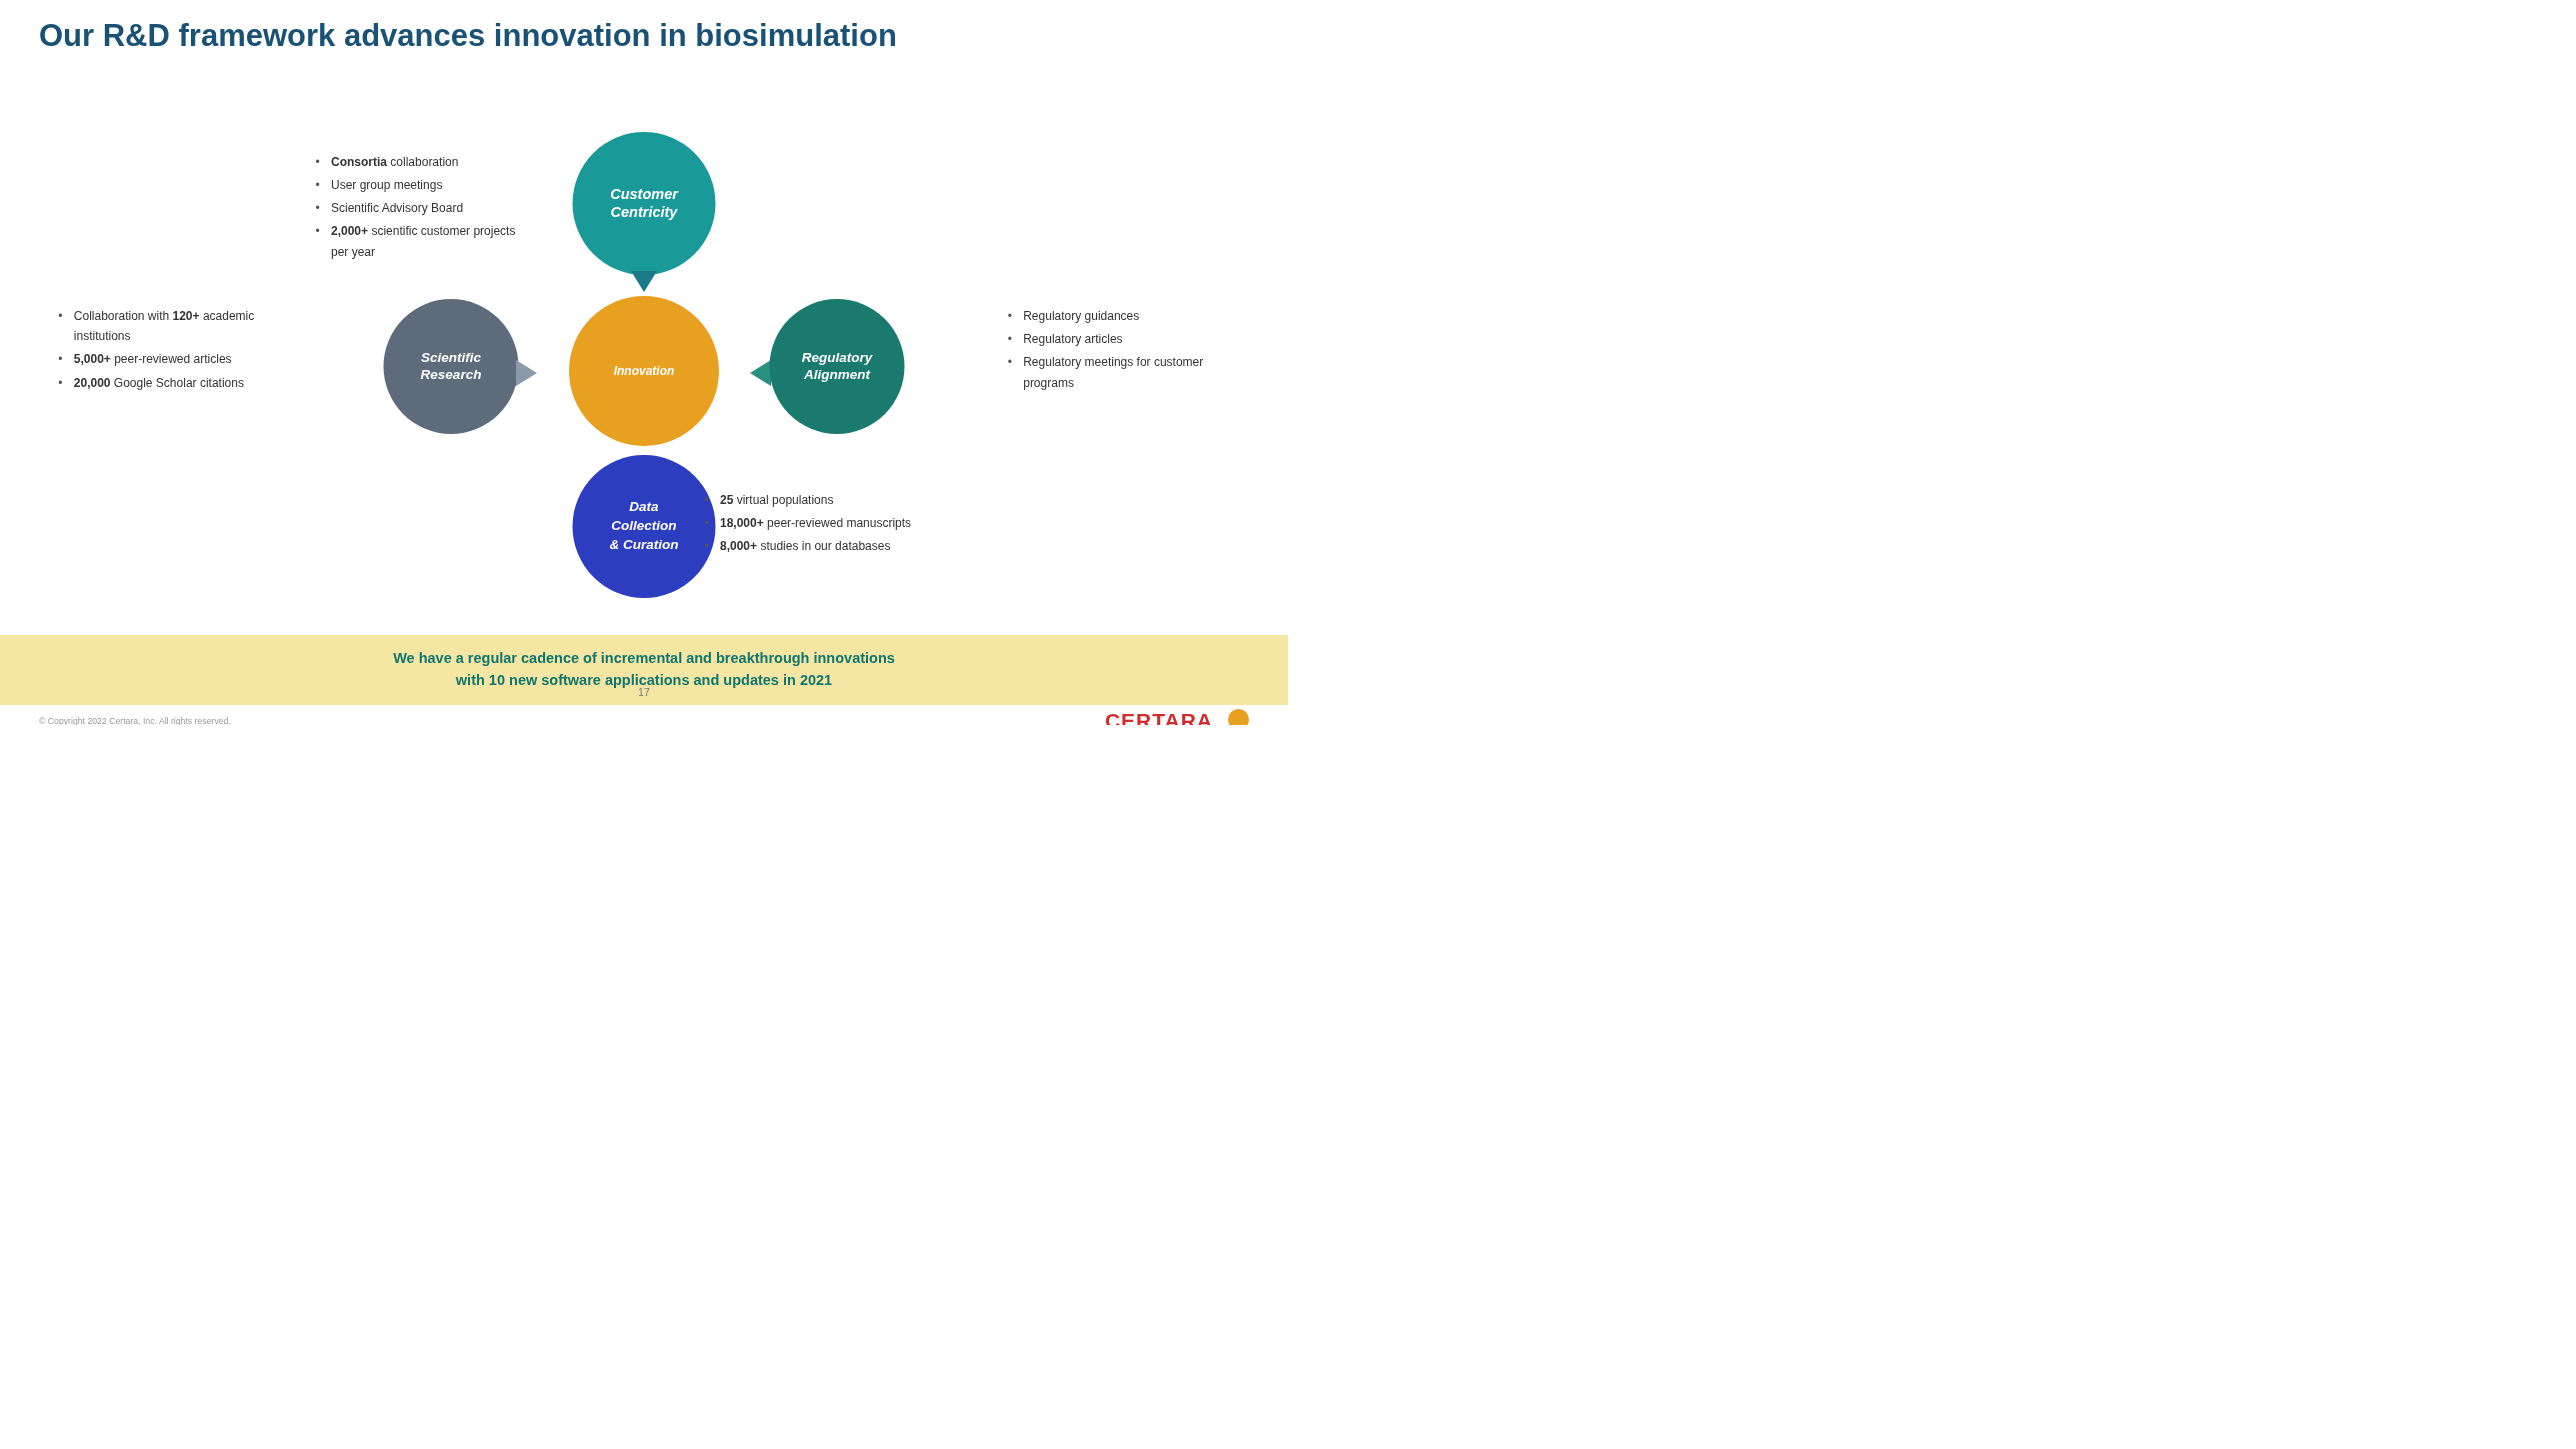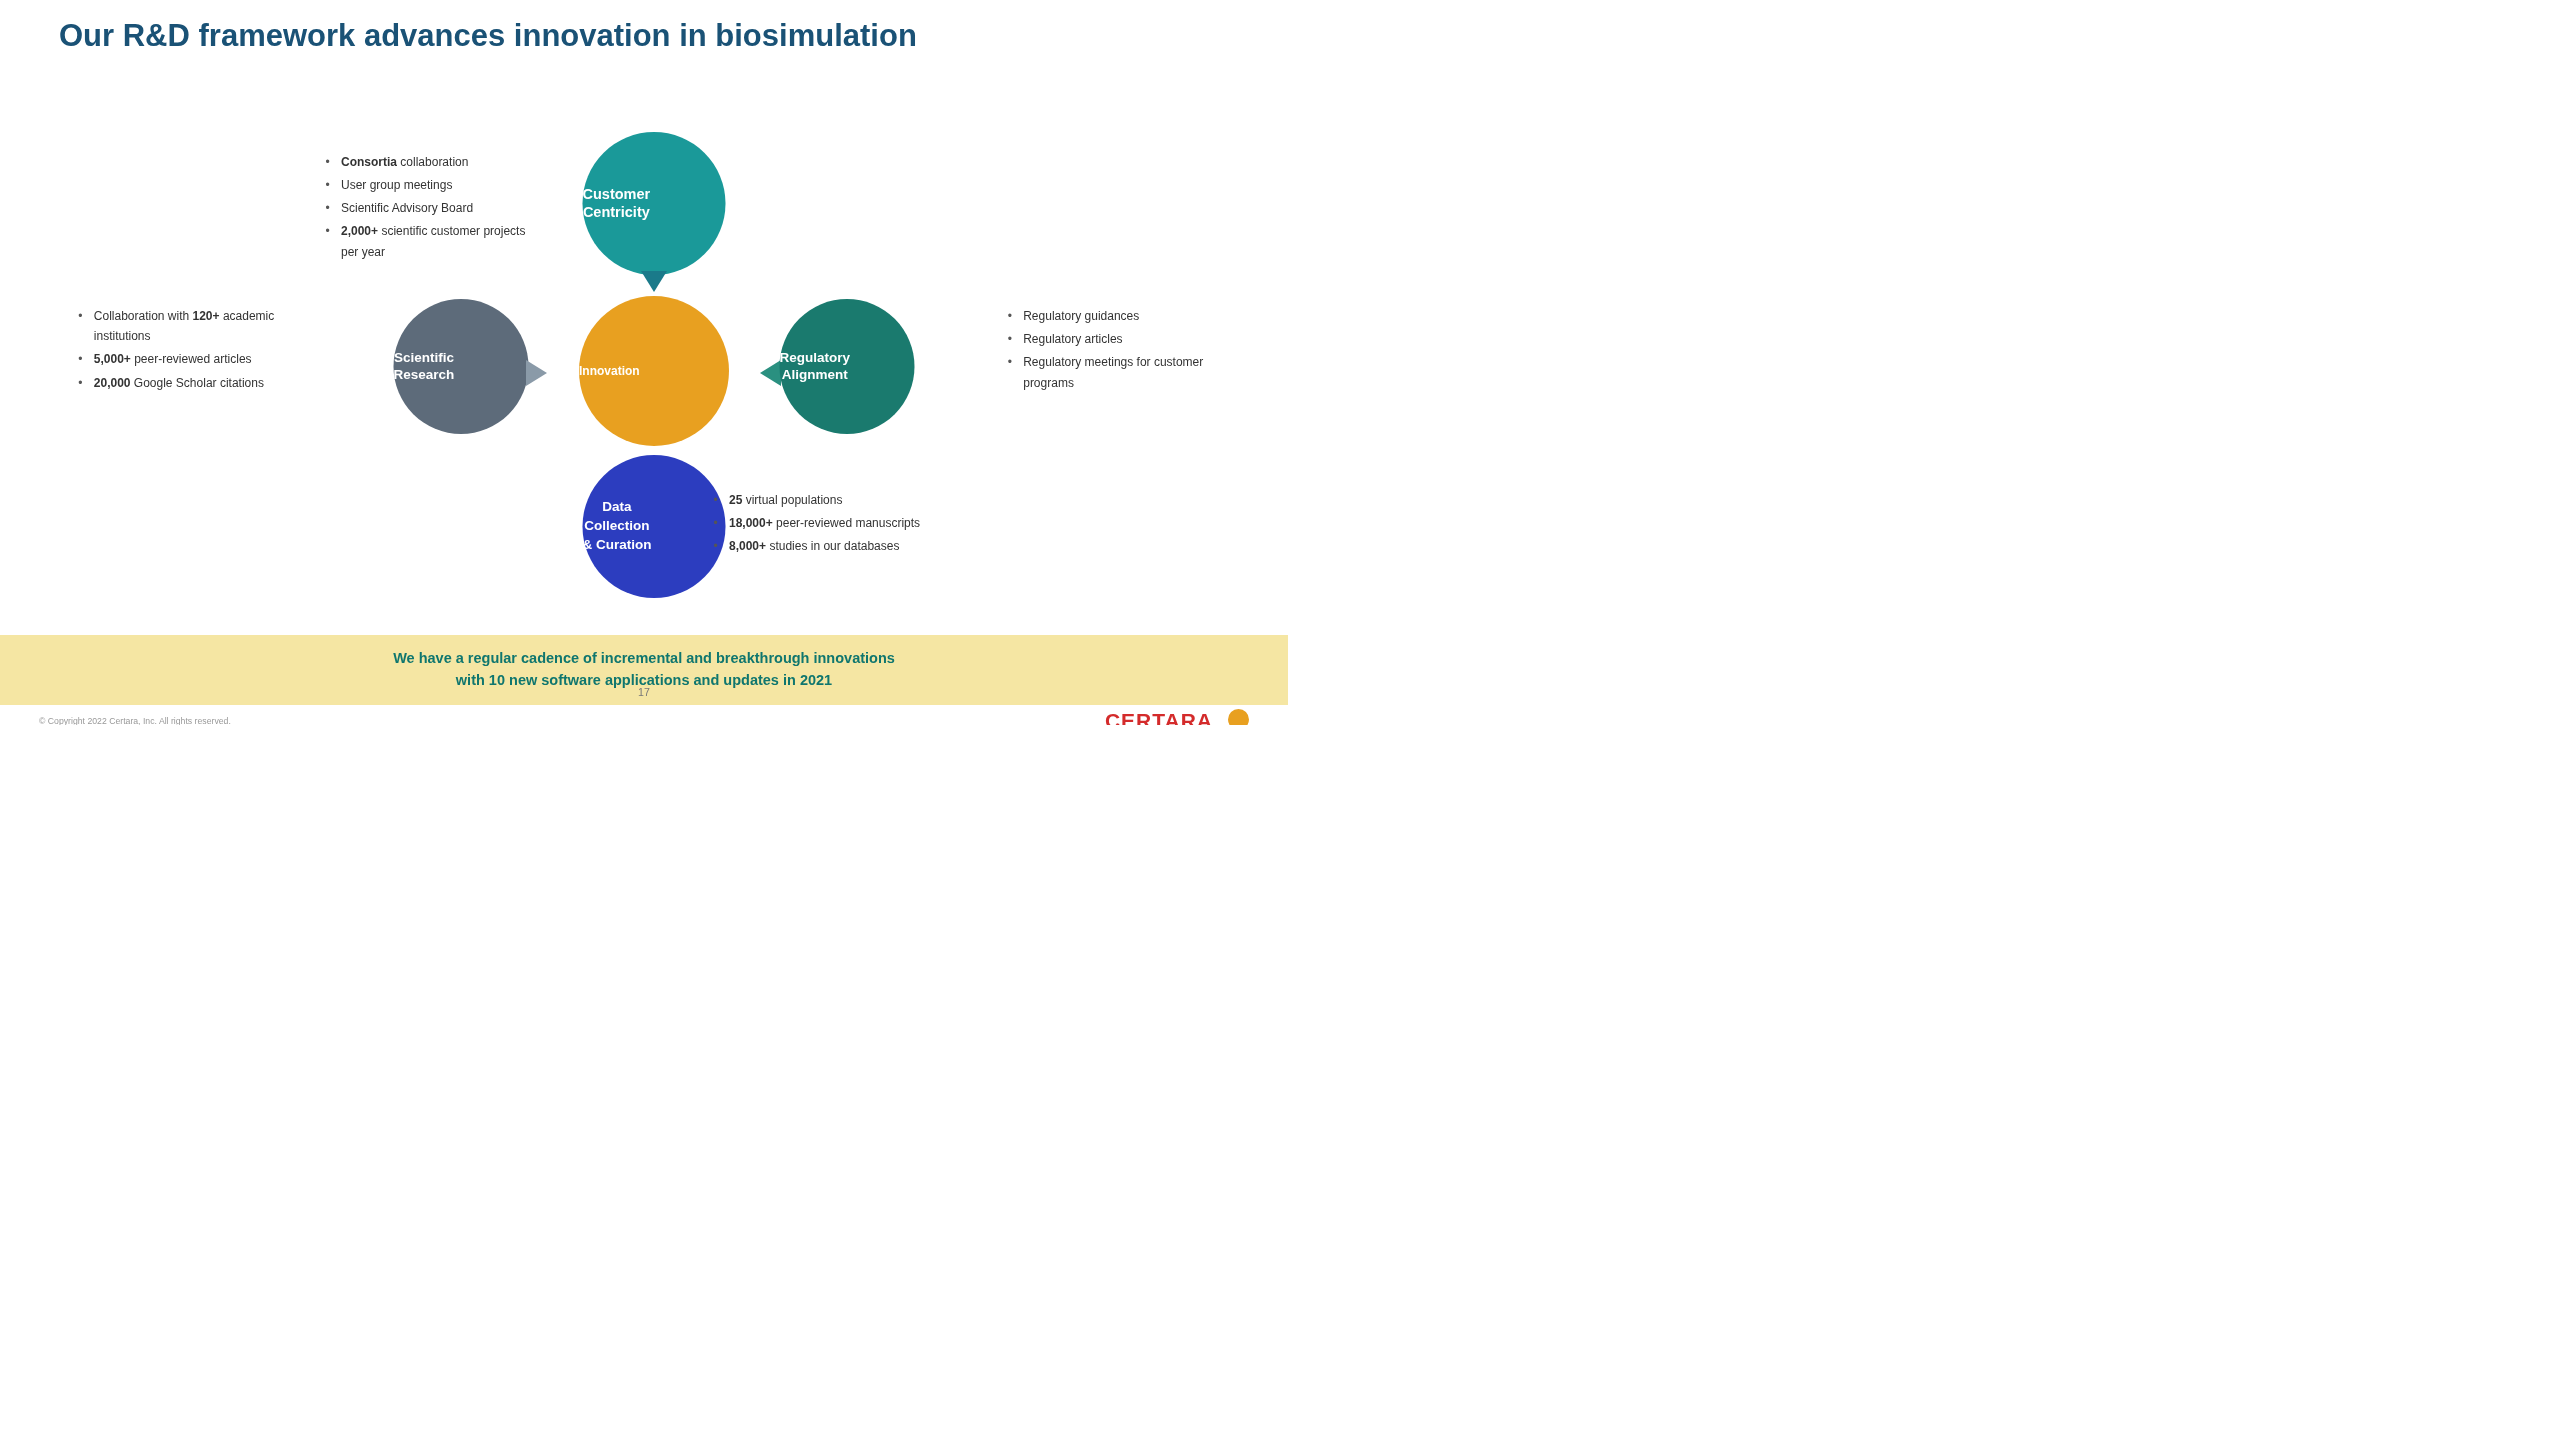--- a/index.html
+++ b/index.html
@@ -16,39 +16,39 @@
       height: 725px;
       background: #ffffff;
       position: relative;
       display: flex;
       flex-direction: column;
     }
     .main-content {
       flex: 1;
       padding: 17.4px 39px 0 39px;
       position: relative;
-      margin-left: 20px;
     }
     .title {
       font-size: 31px;
       font-weight: 700;
       color: #1a5276;
       margin-bottom: 9.7px;
       line-height: 1.2;
     }
     
     .circle {
       position: absolute;
       border-radius: 50%;
       display: flex;
       align-items: center;
-      justify-content: flex-start;
+      justify-content: center;
       text-align: center;
       color: white;
       font-weight: 700;
+      font-style: italic;
     }
     .circle-customer {
       width: 143px;
       height: 143px;
       background: #1a9999;
       top: 19.3px;
       left: 50%;
       transform: translateX(-50%);
       font-size: 14.5px;
       line-height: 1.3;

